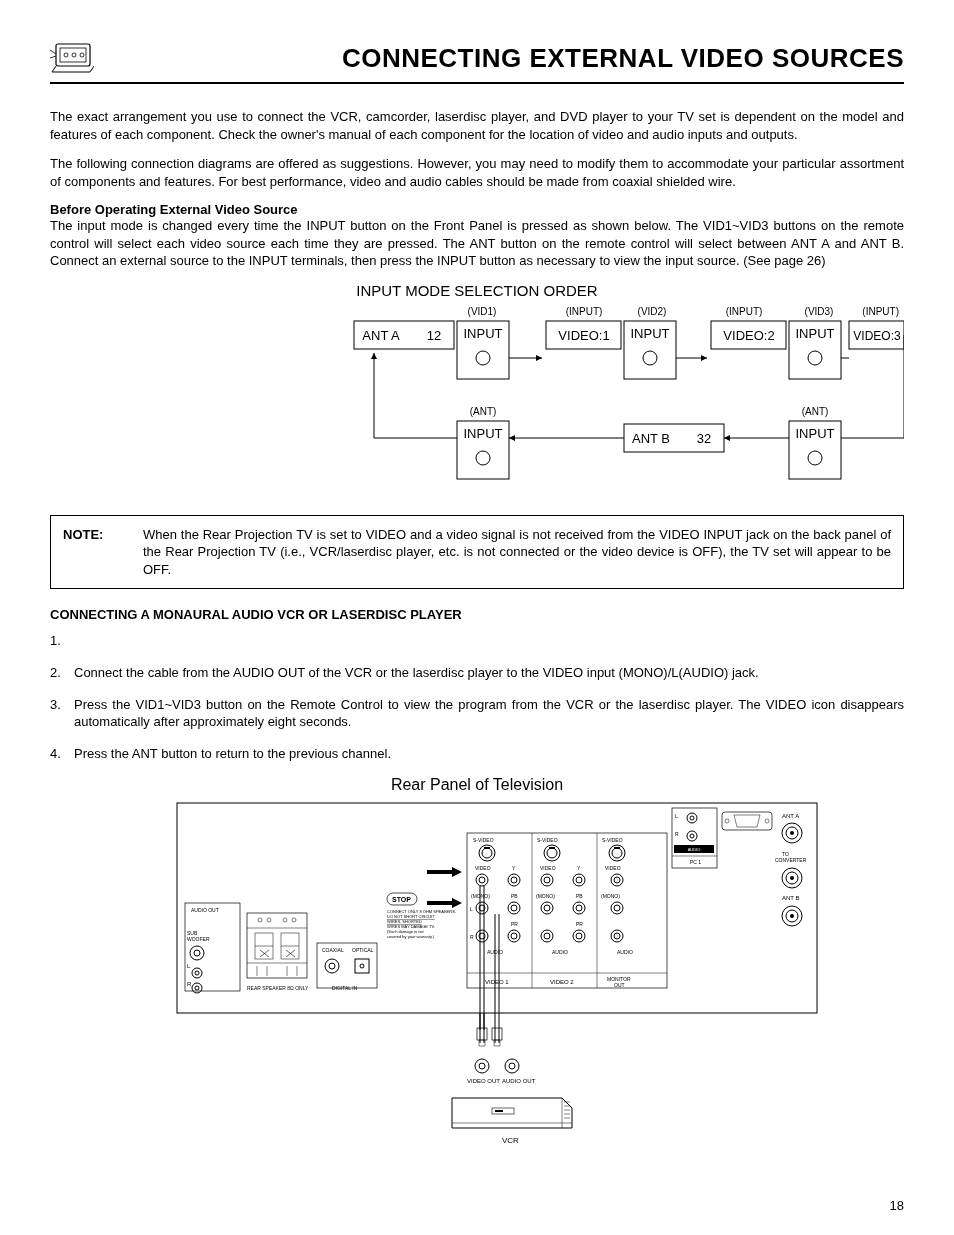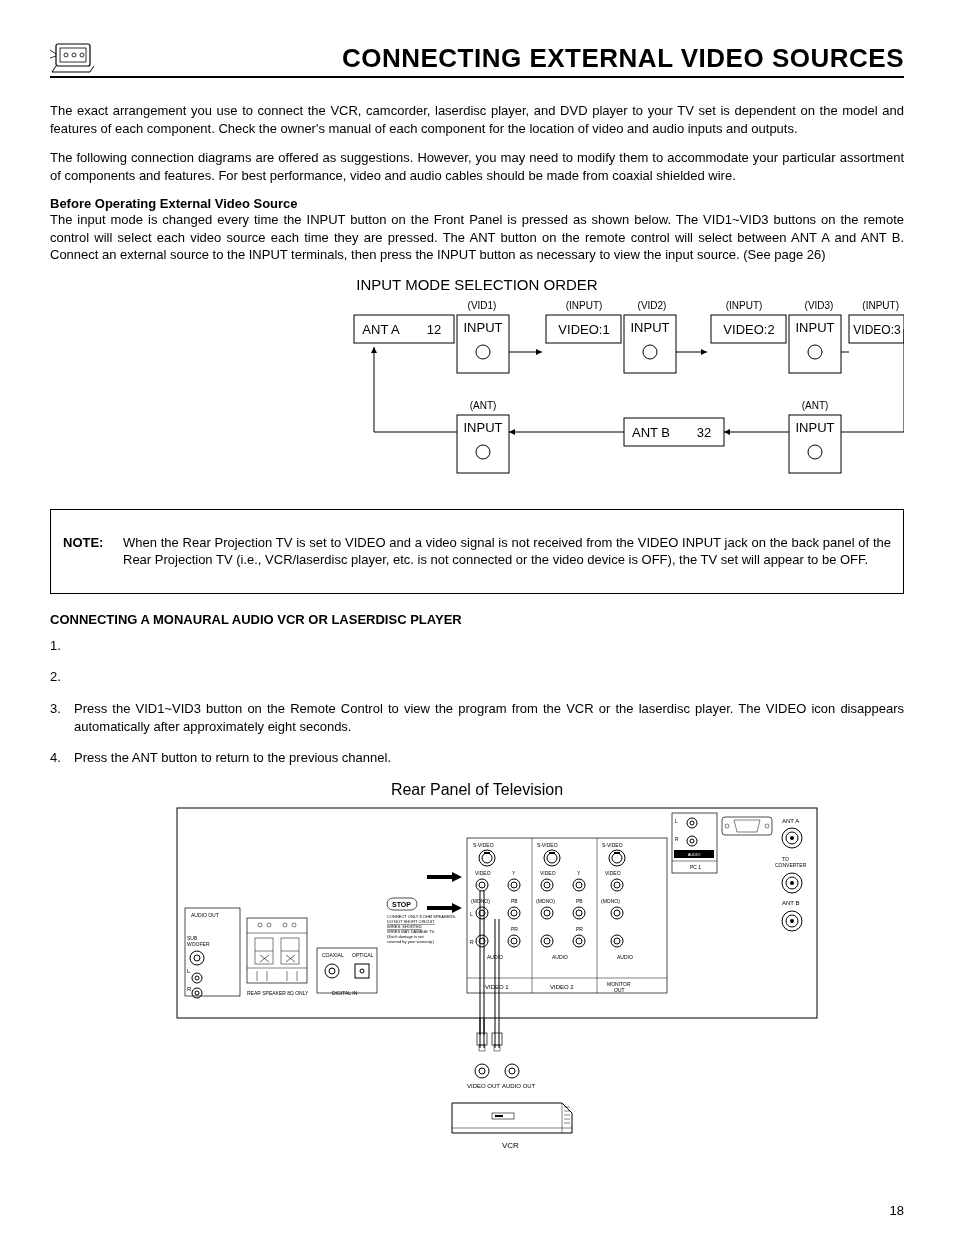--- a/index.html
+++ b/index.html
@@ -8,20 +8,21 @@
     font-family: Arial, Helvetica, sans-serif;
     font-size: 13px;
     color: #000;
     width: 854px;
     background: #fff;
   }
   .header {
     display: flex;
     align-items: center;
     border-bottom: 2px solid #000;
+    padding-bottom: 6px;
     margin-bottom: 24px;
   }
   .header-icon {
     width: 44px;
     height: 36px;
   }
   .header-title {
     flex: 1;
     text-align: right;
     font-size: 26px;
@@ -43,23 +44,24 @@
     margin: 6px 0 4px 0;
     font-size: 15px;
   }
   .diagram-wrap {
     display:flex;
     justify-content:flex-end;
     margin-bottom:12px;
   }
   .note-box {
     border: 1px solid #000;
-    padding: 24px 12px;
+    padding: 10px 12px;
     margin: 12px 0 18px 0;
     display: flex;
+    gap: 20px;
     line-height: 1.35;
     text-align: justify;
   }
   .note-label { font-weight: bold; min-width:60px; }
   .steps {
     list-style: none;
     padding: 0;
     margin: 0 0 10px 0;
   }
   .steps li {
@@ -232,20 +234,21 @@
 </div>
 
 <div class="subheading">CONNECTING A MONAURAL AUDIO VCR OR LASERDISC PLAYER</div>
 
 <ol class="steps">
   <li>
       <span class="step-num">1.</span>
     </li>
   <li>
       <span class="step-num">2.</span>
+      <span>Connect the cable from the AUDIO OUT of the VCR or the laserdisc player to the VIDEO input (MONO)/L(AUDIO) jack.</span>
     </li>
   <li>
       <span class="step-num">3.</span>
       <span>Press the VID1~VID3 button on the Remote Control to view the program from the VCR or the laserdisc player.  The VIDEO icon disappears automatically after approximately eight seconds.</span>
     </li>
   <li>
       <span class="step-num">4.</span>
       <span>Press the ANT button to return to the previous channel.</span>
     </li>
 </ol>

